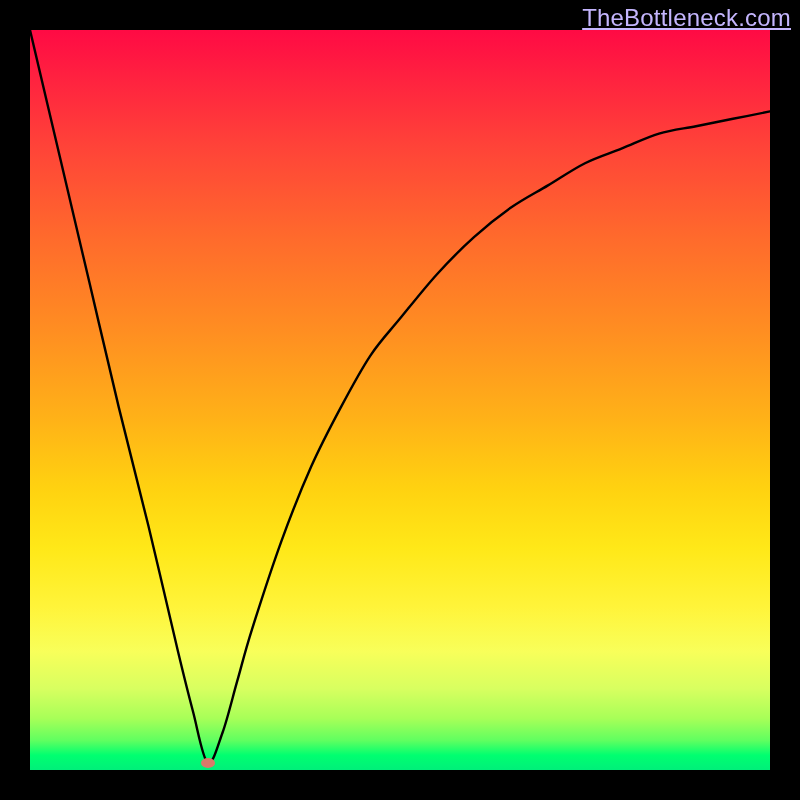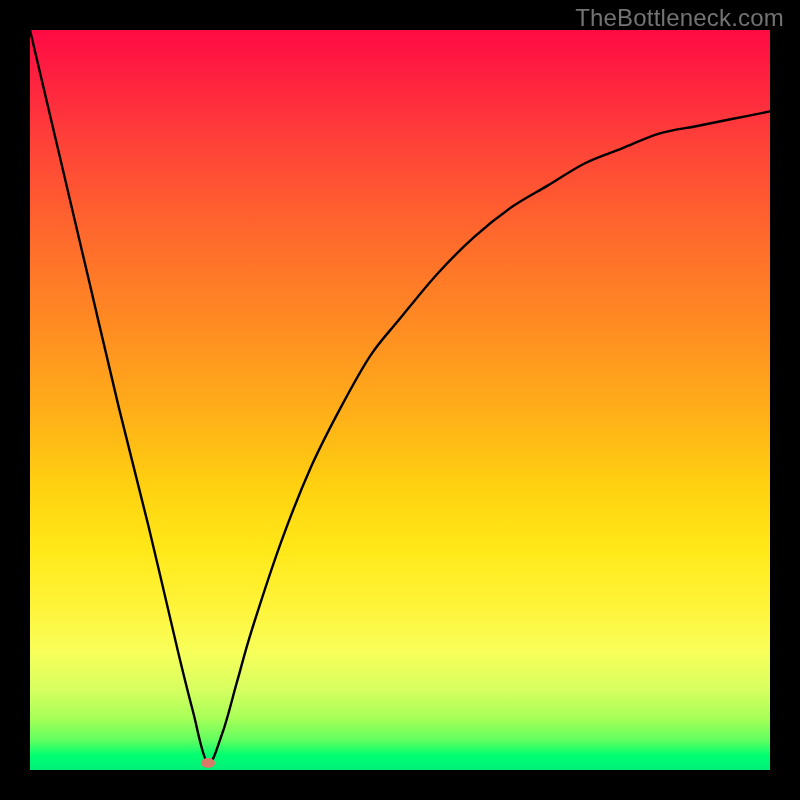--- a/index.html
+++ b/index.html
@@ -38,26 +38,27 @@
       #d8ff60 89%,
       #a8ff58 93%,
       #60ff60 96%,
       #00ff70 98%,
       #00ef7a 100%
     );
   }
   .watermark {
     position: absolute;
     top: 4px;
-    right: 16px;
-    color: #737373;
+    right: 9px;
+    color: #c4b5fd;
     font-size: 24px;
     font-weight: 500;
     letter-spacing: 0.2px;
     z-index: 5;
+    text-decoration: underline;
   }
   svg.curve {
     position: absolute;
     left: 0;
     top: 0;
     width: 740px;
     height: 740px;
     overflow: visible;
   }
   .marker {

